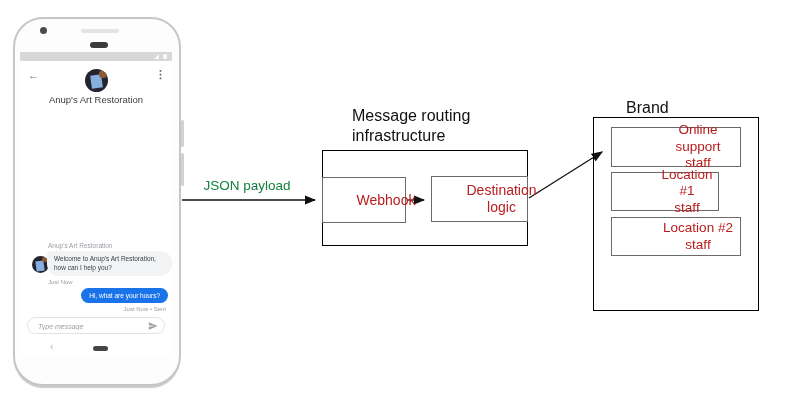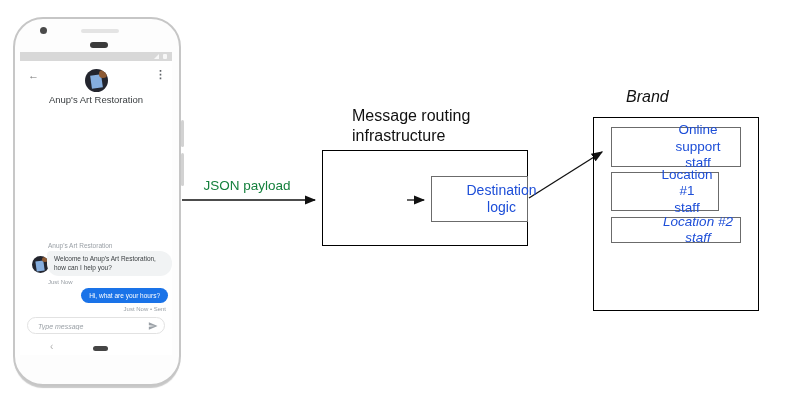--- a/index.html
+++ b/index.html
@@ -46,32 +46,32 @@
   .composer input::placeholder{color:#9aa0a6;}
   .send{right:6px;top:3px;width:10px;height:10px;}
   .nav-back{left:30px;top:290px;font-size:10px;color:#b0b0b0;line-height:10px;}
   .home-pill{left:73px;top:294px;width:15px;height:5px;background:#454545;border-radius:2.5px;}
 
   
   .diagram-title{font-size:16px;line-height:20px;color:#111;text-align:left;white-space:pre-line;}
   .payload-label{left:197px;top:178px;width:100px;text-align:center;font-size:13.5px;color:#15803d;}
   .outer-box{border:1.5px solid #000;background:transparent;box-sizing:border-box;}
   .node-box{border:1.4px solid #6b6b6b;background:#fff;box-sizing:border-box;display:flex;
-            align-items:center;justify-content:center;text-align:center;color:#1d4ed8;
+            align-items:center;justify-content:center;text-align:center;color:#b91c1c;
             font-size:14px;line-height:17px;white-space:pre-line;padding-left:44px;}
   .brand-item{font-size:13.5px;line-height:16.5px;}
   .routing-title{left:352px;top:106px;width:148px;}
   .routing-box{left:322px;top:150px;width:206px;height:96px;}
   .webhook-box{left:322px;top:177px;width:84px;height:46px;}
   .destination-box{left:431px;top:176px;width:97px;height:46px;}
-  .brand-title{left:626px;top:87px;width:104px;font-style:italic;}
+  .brand-title{left:626px;top:98px;width:104px;}
   .brand-box{left:593px;top:117px;width:166px;height:194px;}
   .brand-item-1{left:611px;top:127px;width:130px;height:40px;}
   .brand-item-2{left:611px;top:172px;width:108px;height:39px;}
-  .brand-item-3{left:611px;top:217px;width:130px;height:26px;font-style:italic;}
+  .brand-item-3{left:611px;top:217px;width:130px;height:39px;}
   .brand-item-4{left:611px;top:261px;width:130px;height:39px;}
   .arrows{left:0;top:0;pointer-events:none;}
 </style>
 </head>
 <body>
 
 <div id="page">
 
   <div class="abs phone">
     <div class="abs camera"></div>
@@ -126,20 +126,21 @@
     <line x1="182" y1="200" x2="315" y2="200" stroke="#111" stroke-width="1.3" marker-end="url(#ah)"></line>
     <line x1="407" y1="200" x2="424" y2="200" stroke="#111" stroke-width="1.3" marker-end="url(#ah)"></line>
     <line x1="529" y1="198" x2="602" y2="152" stroke="#111" stroke-width="1.3" marker-end="url(#ah)"></line>
   </svg>
 
   <div class="abs payload-label">JSON payload</div>
 
   <div class="abs diagram-title routing-title">Message routing
 infrastructure</div>
   <div class="abs outer-box routing-box"></div>
+  <div class="abs node-box webhook-box">Webhook</div>
   <div class="abs node-box destination-box">Destination
 logic</div>
 
   <div class="abs diagram-title brand-title">Brand</div>
   <div class="abs outer-box brand-box"></div>
   <div class="abs node-box brand-item brand-item-1">Online support
 staff</div>
   <div class="abs node-box brand-item brand-item-2">Location #1
 staff</div>
   <div class="abs node-box brand-item brand-item-3">Location #2

